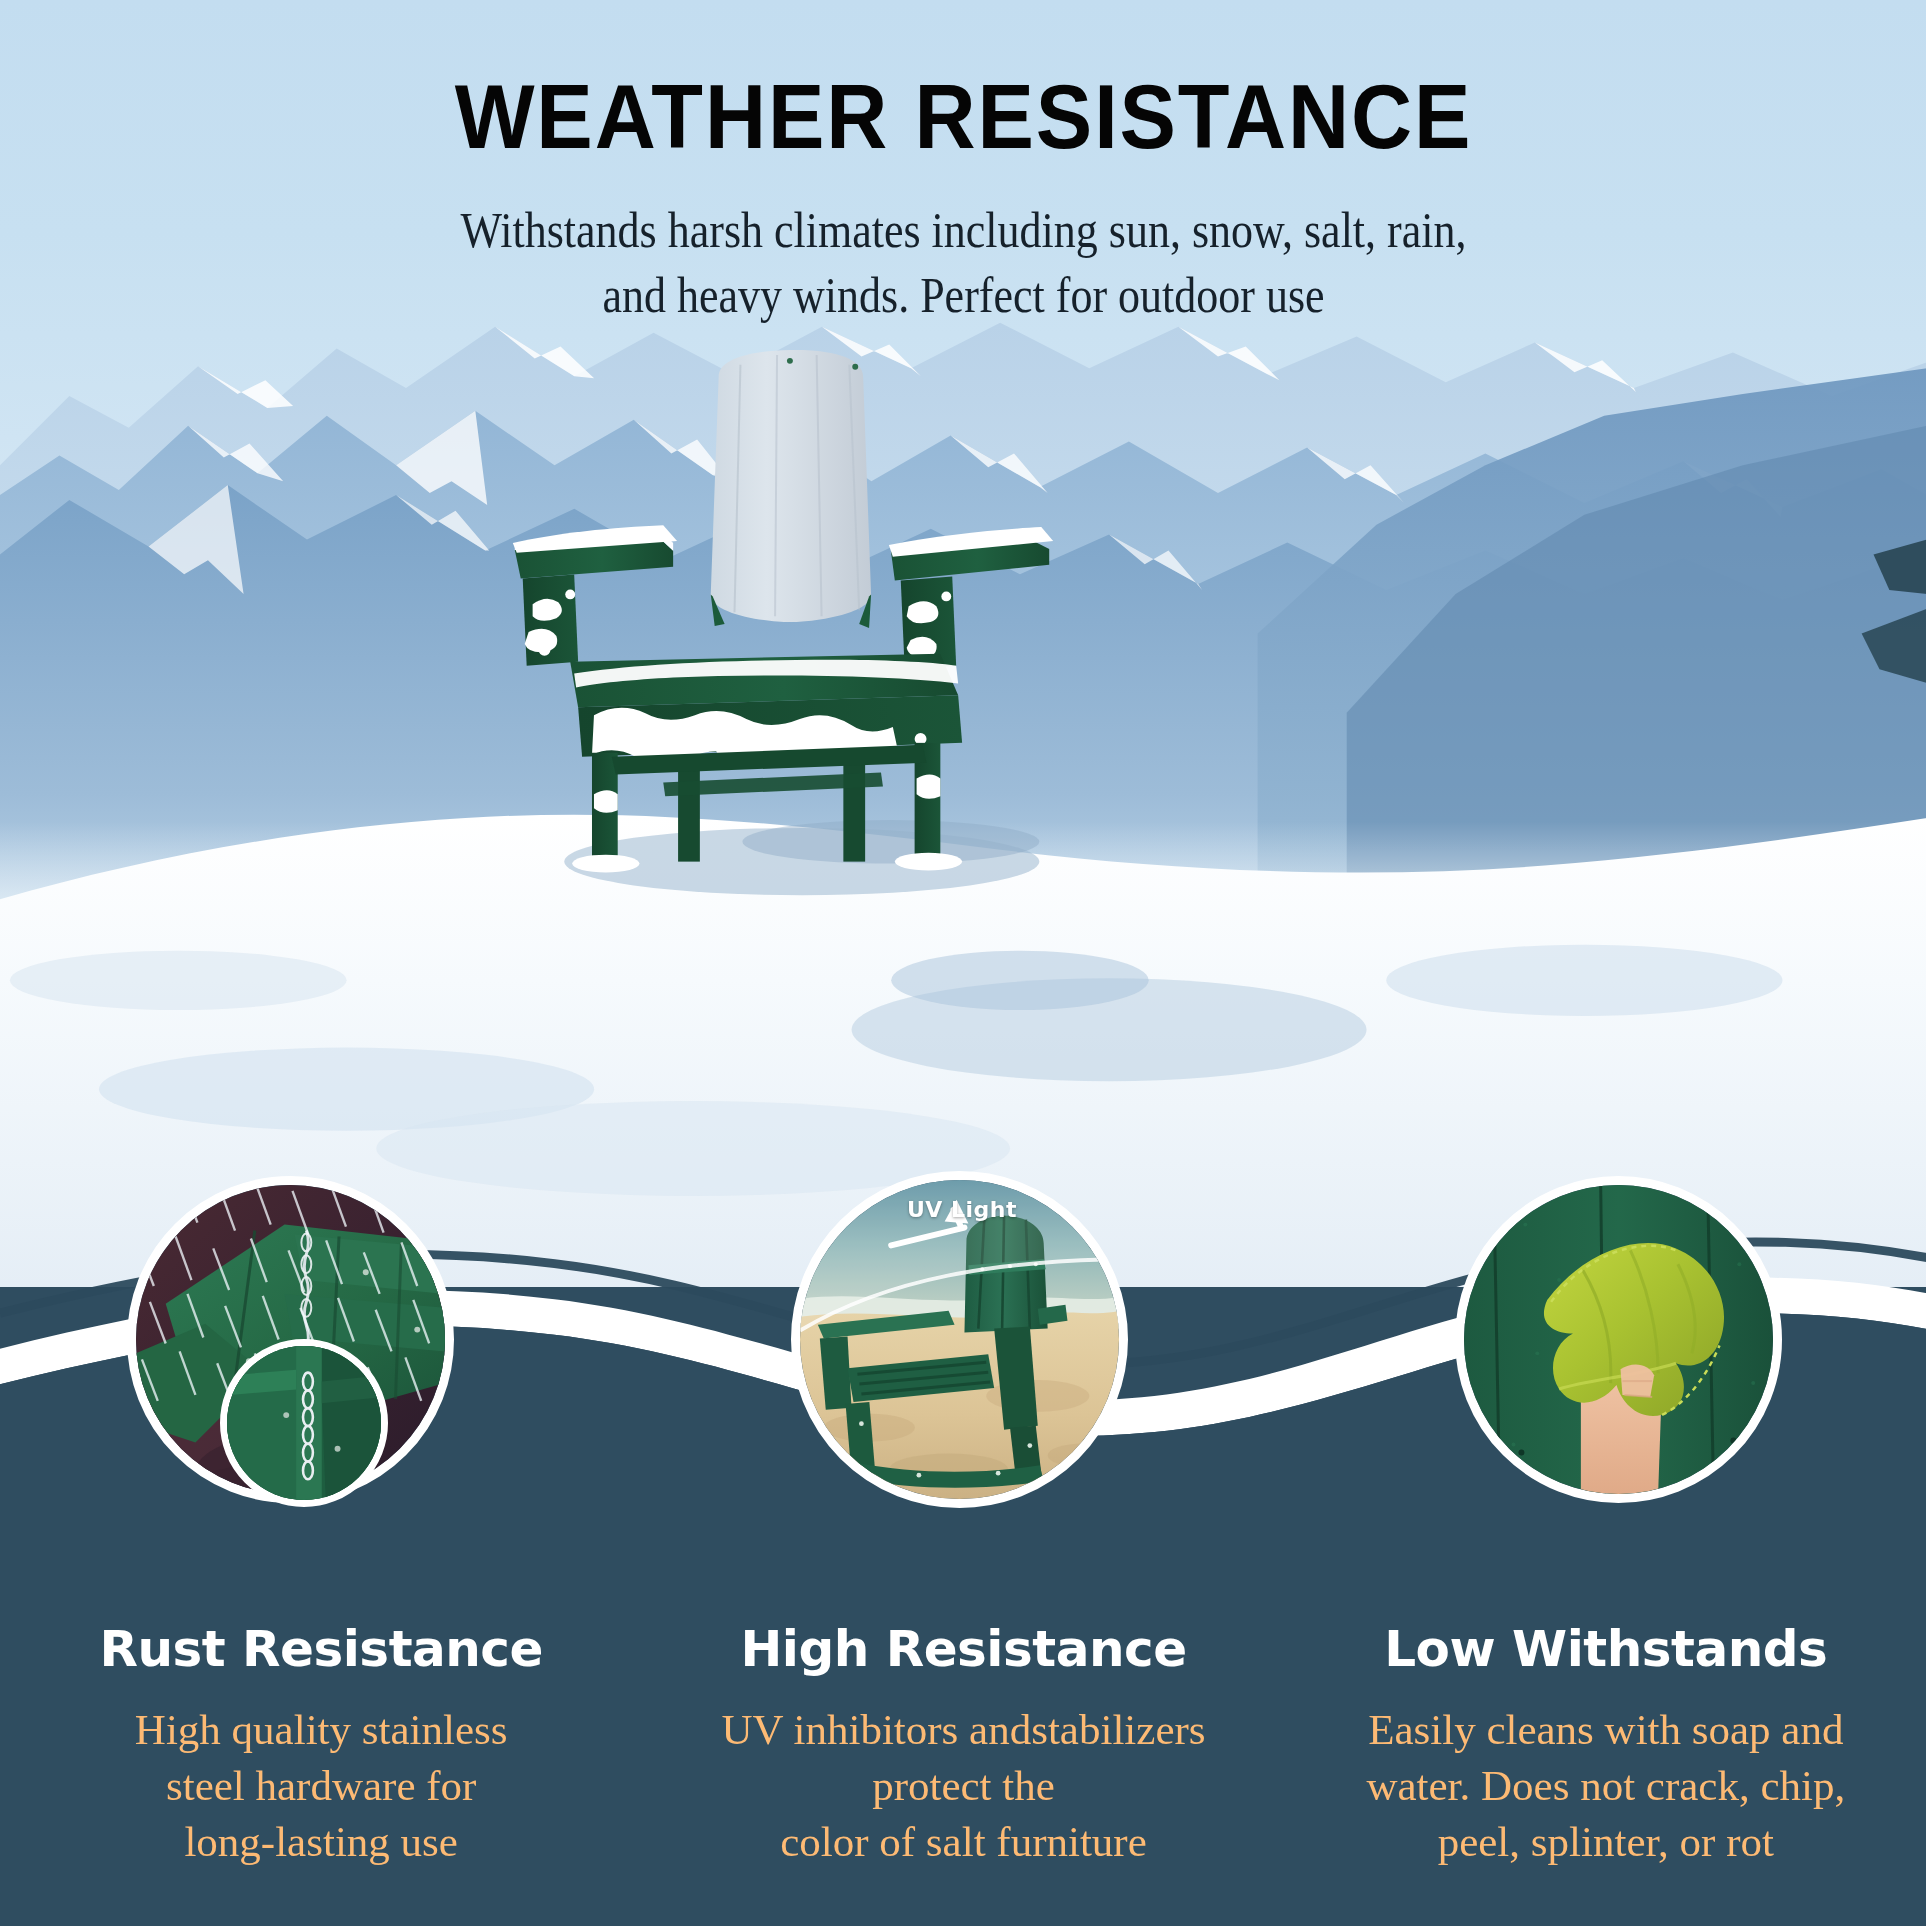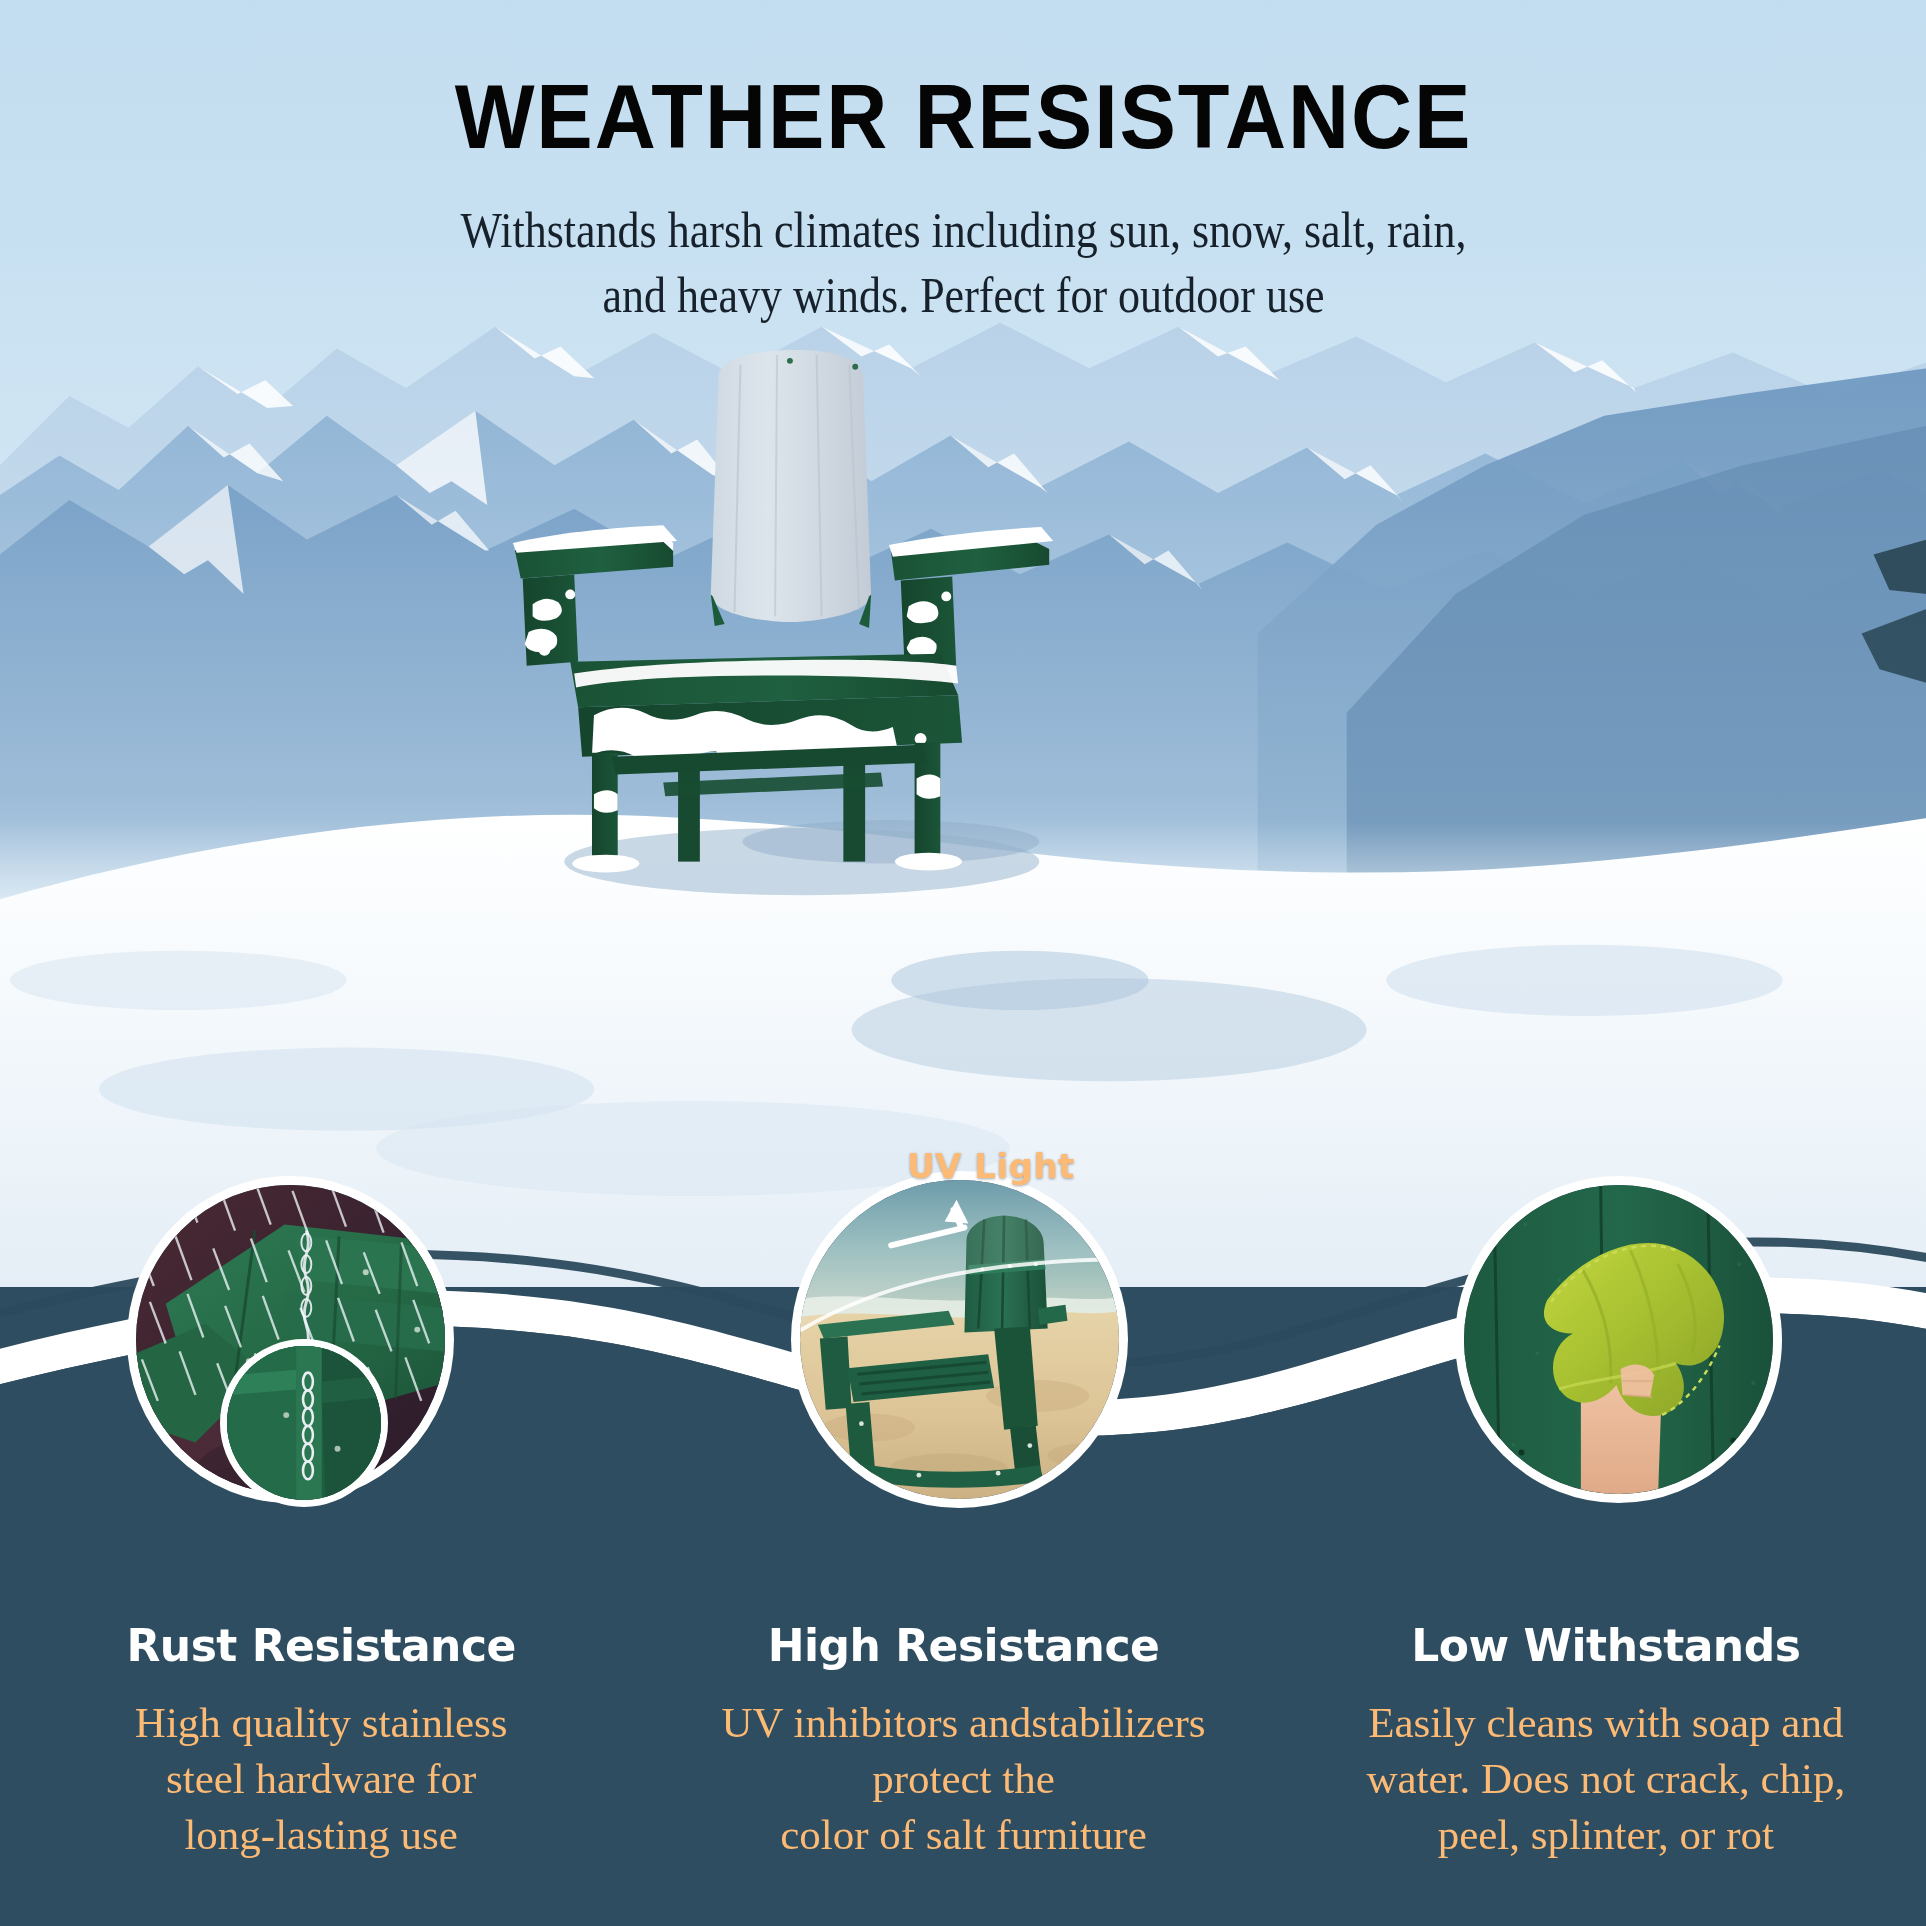--- a/index.html
+++ b/index.html
@@ -94,38 +94,38 @@
 
   
   .features{
     position:absolute;left:0;top:1620px;width:1927px;z-index:20;
     display:flex;
   }
   .feat{flex:1;text-align:center;padding:0 34px;box-sizing:border-box;}
   .feat h3{
     font-family:"DejaVu Sans","Liberation Sans",sans-serif;
     font-weight:bold;
-    font-size:44px;
+    font-size:50px;
     color:#ffffff;
     margin:0 0 24px 0;
     letter-spacing:-0.5px;
   }
   .feat p{
     font-family:"Liberation Serif","DejaVu Serif",serif;
     font-size:43px;
     color:#fdba74;
     line-height:1.30;
     margin:0;
   }
 
   
   .uv-label{
-    position:absolute;left:907px;top:1146px;z-index:16;
+    position:absolute;left:907px;top:1197px;z-index:16;
     font-family:"DejaVu Sans","Liberation Sans",sans-serif;
-    font-size:34px;font-weight:600;color:#fdba74;
+    font-size:22px;font-weight:600;color:#ffffff;
     text-shadow:0 1px 3px rgba(0,0,0,.35);
     letter-spacing:0.5px;
   }
 </style>
 </head>
 <body>
 
 <div id="poster">
 
   <div class="scene">

